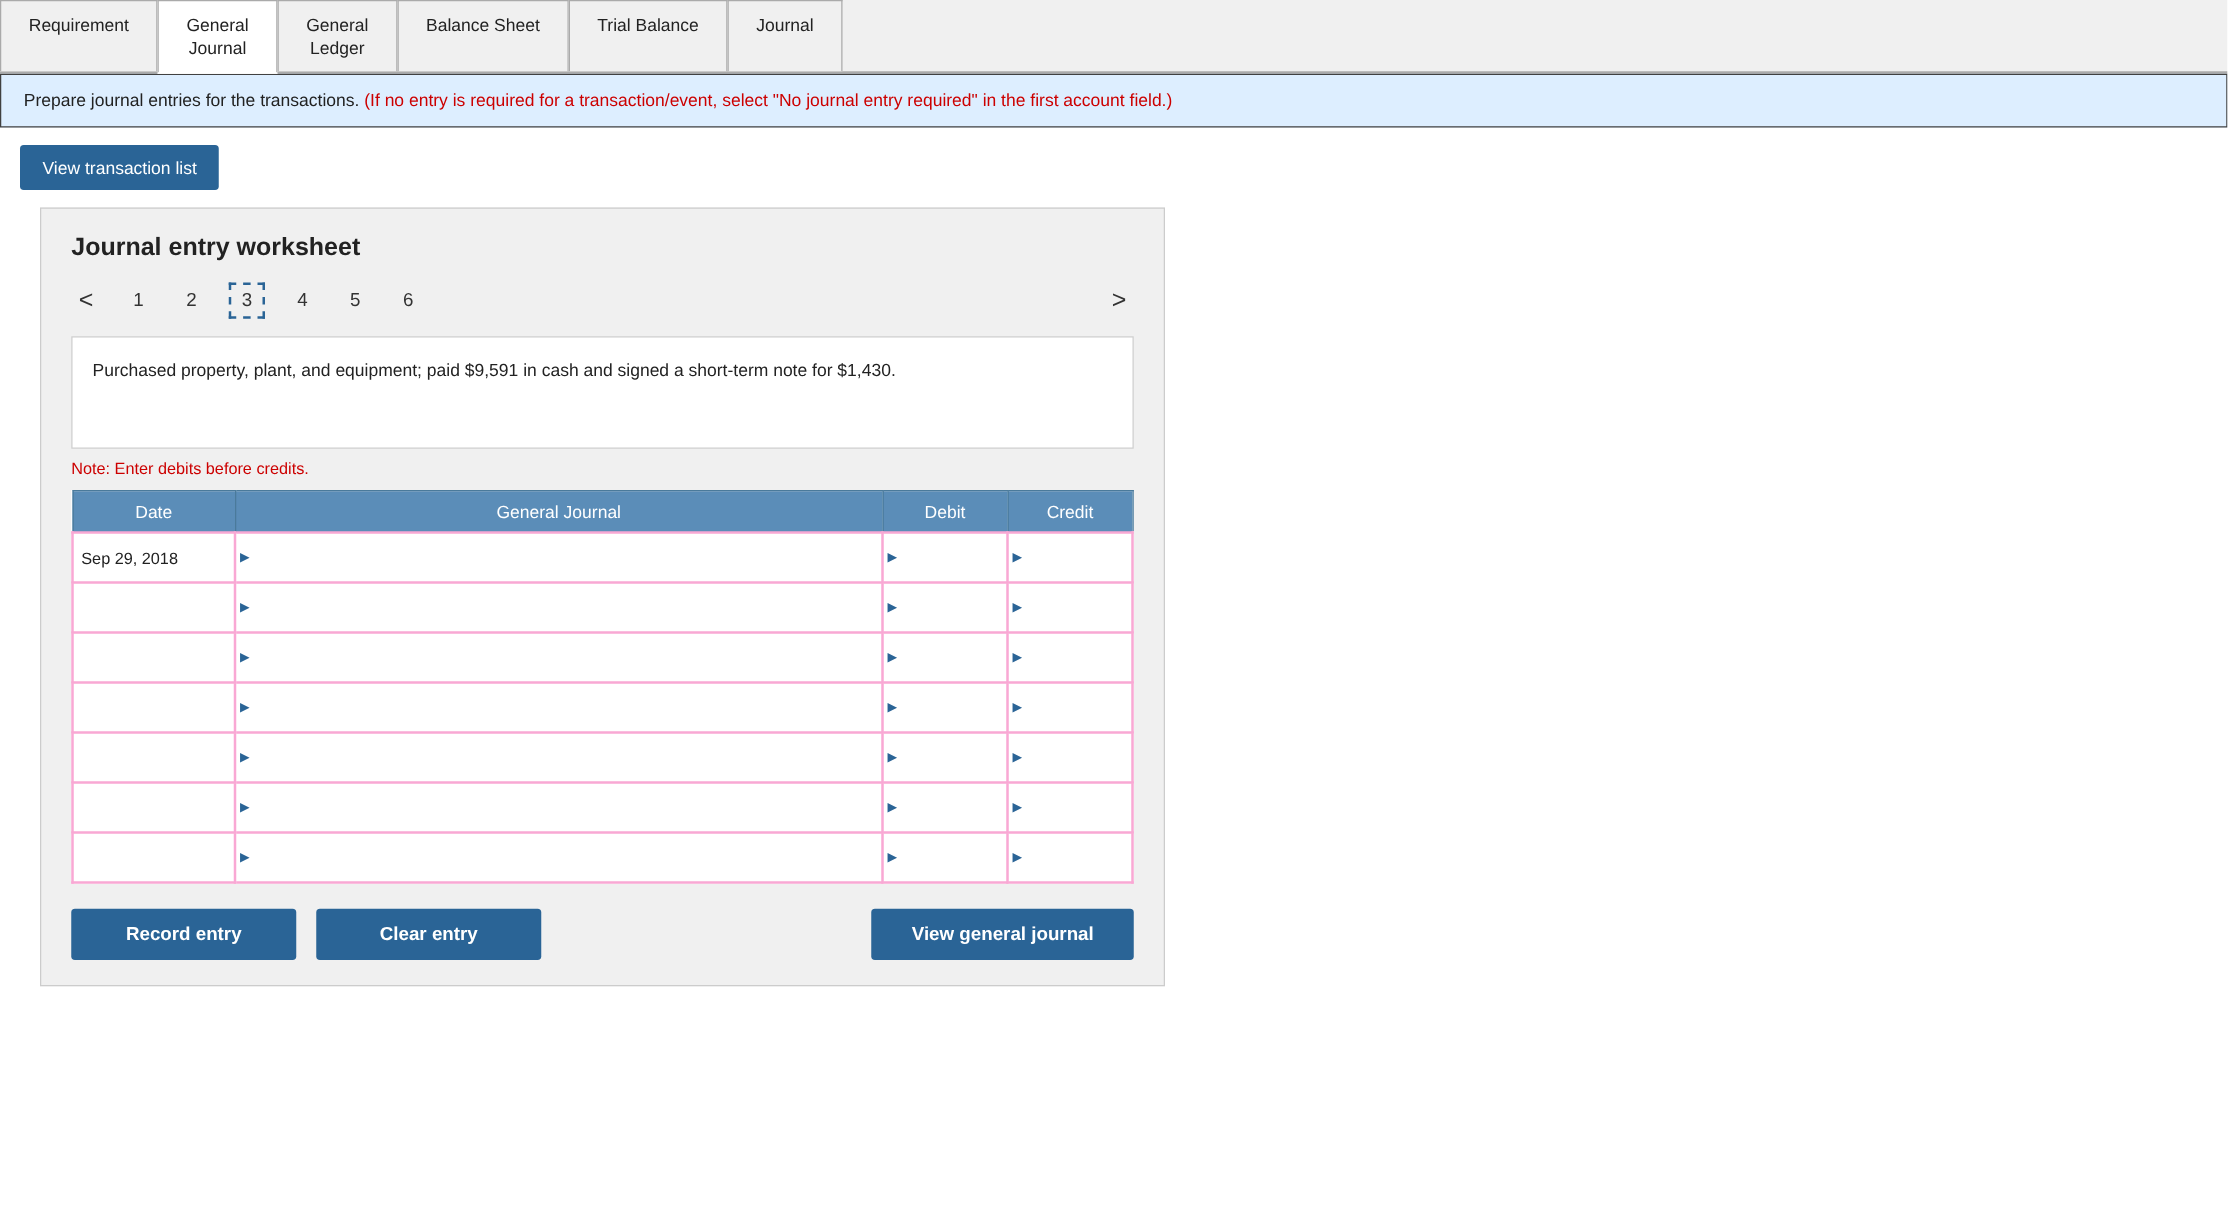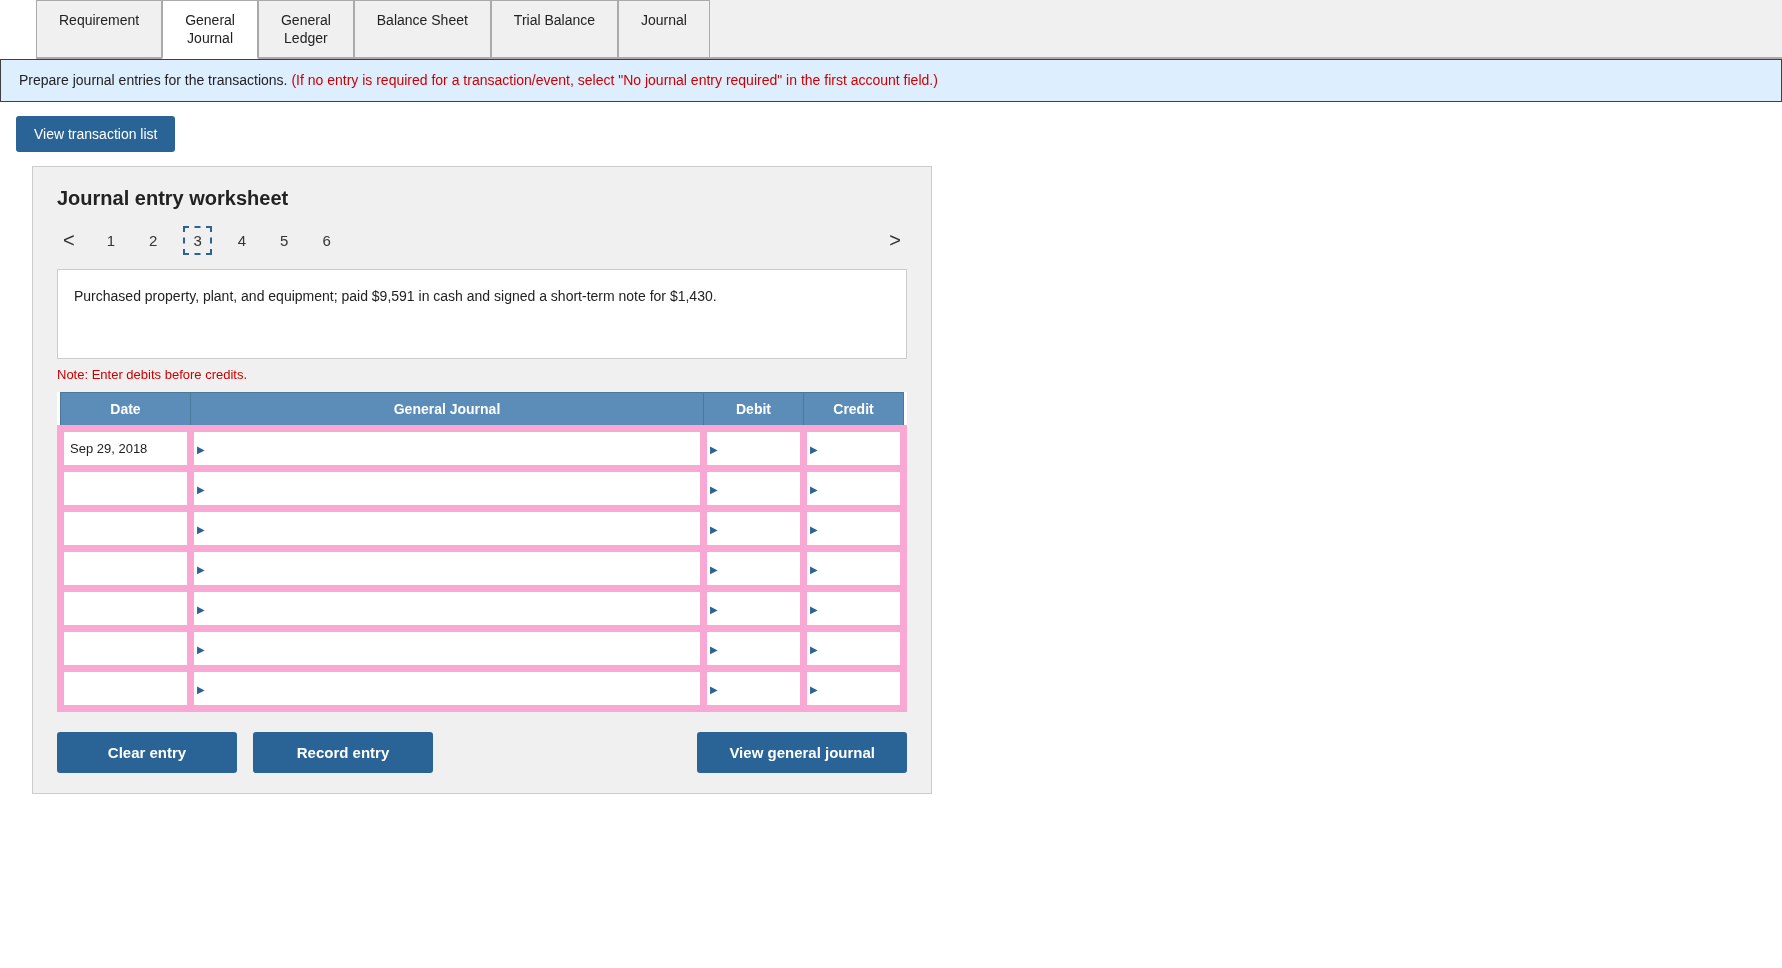--- a/index.html
+++ b/index.html
@@ -8,21 +8,20 @@
       font-size: 14px;
       background: #fff;
       color: #222;
     }
 
     
     .tabs {
       display: flex;
       border-bottom: 2px solid #aaa;
       background: #f0f0f0;
-      margin-left: 36px;
     }
     .tab {
       padding: 10px 22px;
       border: 1px solid #aaa;
       border-bottom: none;
       background: #f0f0f0;
       cursor: pointer;
       font-size: 14px;
       text-align: center;
       min-width: 80px;
@@ -129,40 +128,40 @@
     
     .journal-table {
       width: 100%;
       border-collapse: collapse;
       background: #fff;
       margin-bottom: 20px;
     }
     .journal-table th {
       background: #5b8db8;
       color: #fff;
-      font-weight: bold;
+      font-weight: normal;
       padding: 8px 10px;
       border: 1px solid #4a7a9b;
       text-align: center;
       font-size: 14px;
     }
     .journal-table th.date-col {
       width: 130px;
       text-align: center;
     }
     .journal-table th.journal-col {
       text-align: center;
     }
     .journal-table th.debit-col,
     .journal-table th.credit-col {
       width: 100px;
       text-align: center;
     }
     .journal-table td {
-      border: 7px solid #f9a8d4;
+      border: 2px solid #f9a8d4;
       padding: 0;
       height: 40px;
     }
     .journal-table td input {
       width: 100%;
       height: 100%;
       border: none;
       outline: none;
       padding: 4px 6px;
       font-size: 13px;
@@ -340,23 +339,23 @@
           <td><input type="text" style=""></td>
           <td class="td-with-arrow"><input type="text" class="td-input-arrow" style=""></td>
           <td class="td-with-arrow"><input type="text" class="td-input-arrow" style=""></td>
           <td class="td-with-arrow"><input type="text" class="td-input-arrow" style=""></td>
         </tr>
       </tbody>
   </table>
 
   <div class="bottom-buttons">
     <button class="btn-action">
+      <span>Record entry</span>
+    </button>
+    <button class="btn-action">
       <span>Clear entry</span>
-    </button>
-    <button class="btn-action">
-      <span>Record entry</span>
     </button>
     <div class="btn-spacer"></div>
     <button class="btn-action">
       <span>View general journal</span>
     </button>
   </div>
 </div>
 
 </body></html>

